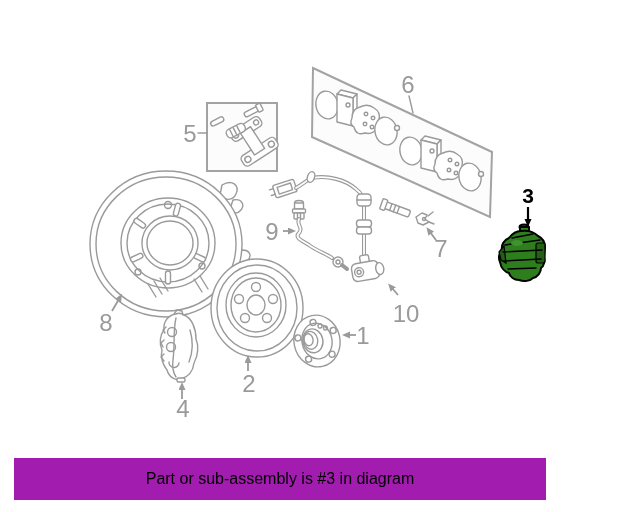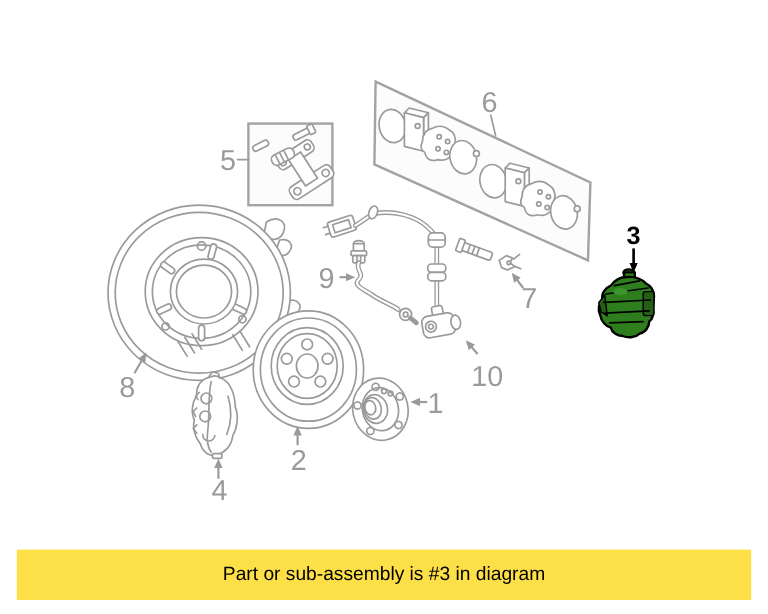--- a/index.html
+++ b/index.html
@@ -12,21 +12,21 @@
   .skb {stroke:#a3a3a3;stroke-width:2;fill:#fcfcfc;}
   .tube{stroke:#9a9a9a;stroke-width:4;fill:none;stroke-linecap:round;}
   .tubein{stroke:#ffffff;stroke-width:1.8;fill:none;stroke-linecap:round;}
   .arrow{stroke:#9a9a9a;stroke-width:1.8;fill:none;}
   .arrow3{stroke:#000000;stroke-width:2.2;fill:none;}
   .lbl {font:24px "Liberation Sans",sans-serif;fill:#9a9a9a;text-anchor:middle;}
   .lbl3{font:bold 21px "Liberation Sans",sans-serif;fill:#000000;text-anchor:middle;}
   .grn {fill:#2f7e1e;stroke:#000000;stroke-width:2;stroke-linejoin:round;}
   .grnd{fill:#235f15;stroke:#000000;stroke-width:1.2;}
   .grnline{stroke:#000000;stroke-width:1.4;fill:none;stroke-linecap:round;}
-  .banner{position:absolute;left:14px;top:458px;width:612px;height:42px;background:#fde047;
+  .banner{position:absolute;left:14px;top:458px;width:532px;height:42px;background:#a21caf;
           color:#000;display:flex;flex-direction:column;align-items:center;justify-content:center;
           font-size:16px;line-height:20px;text-align:center;}
 </style>
 </head>
 <body>
 
 <div class="stage">
   <svg width="640" height="512" viewBox="0 0 640 512">
     <defs>
       <marker id="ahg" orient="auto" markerUnits="userSpaceOnUse" markerWidth="10" markerHeight="9" refX="2" refY="3.5">

